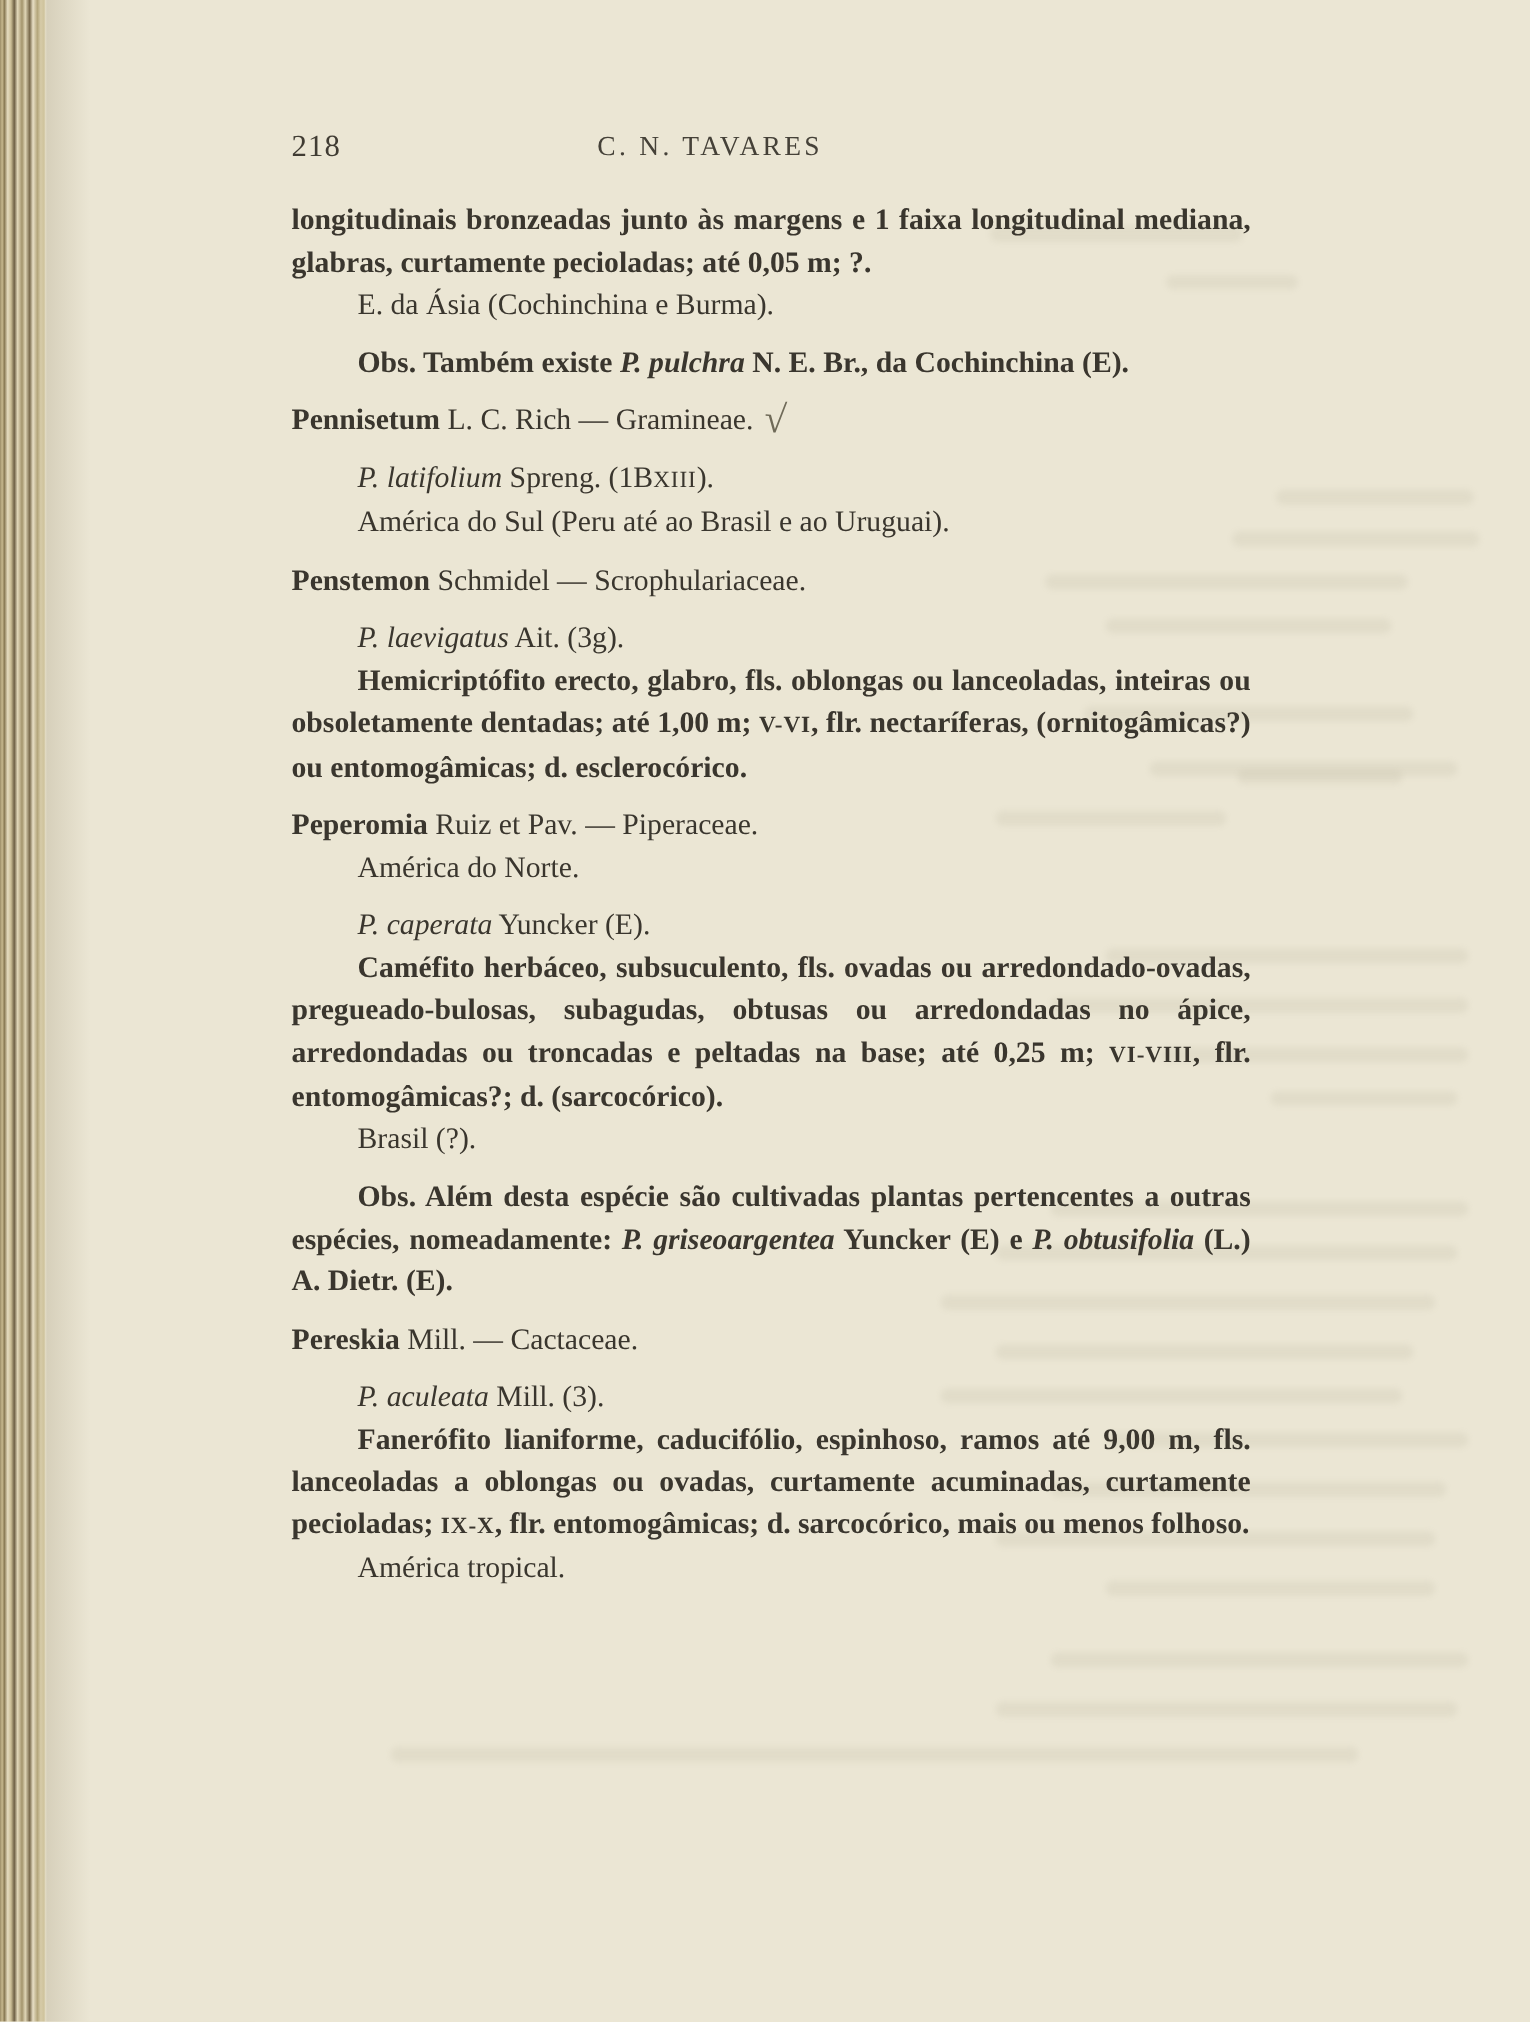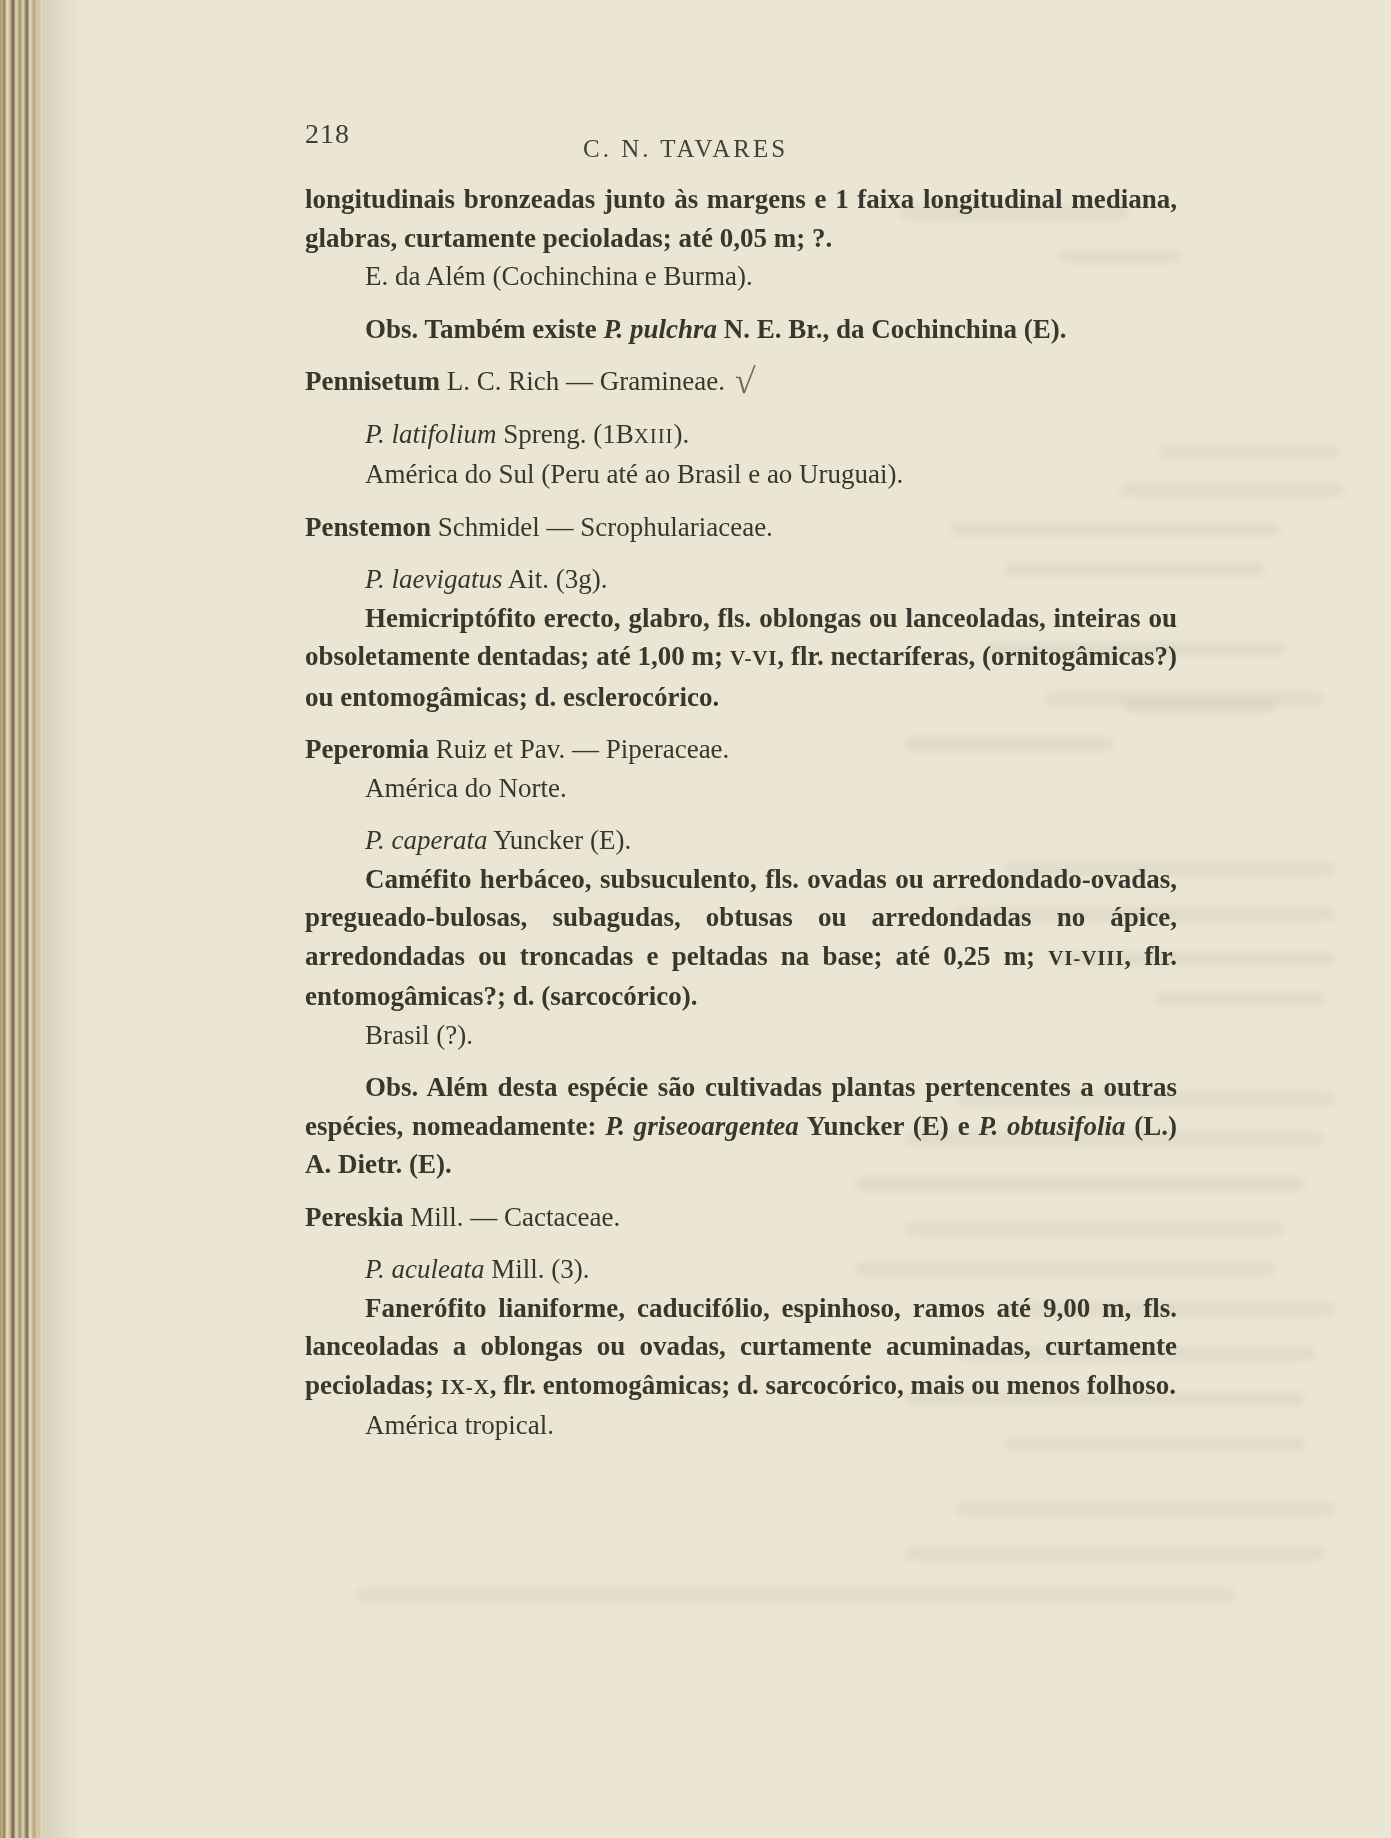--- a/index.html
+++ b/index.html
@@ -10,24 +10,24 @@
   .book-edge{position:absolute;left:0;top:0;width:42px;height:1838px;
     background:linear-gradient(90deg,
       #9b8c66 0px,#c7b88e 2px,#8a7a54 4px,#e6dcc0 7px,#c9bc94 10px,#6e6045 13px,
       #e2d8ba 16px,#a3946c 20px,#dfd5b6 23px,#78694b 27px,#e8dfc6 30px,#b4a67c 34px,
       #d6cba8 37px,#cfc39c 40px,#e9e4d2 42px);}
   .edge-shadow{position:absolute;left:42px;top:0;width:40px;height:1838px;
     background:linear-gradient(90deg,rgba(120,105,70,0.18),rgba(120,105,70,0));}
   
   .smudge{position:absolute;background:#8f8a6e;opacity:0.10;filter:blur(3px);border-radius:7px;}
   
-  .page-inner{position:absolute;left:265px;top:118px;width:872px;margin-left:40px;}
+  .page-inner{position:absolute;left:265px;top:118px;width:872px;}
   .running{position:relative;height:34px;}
   .page-number{position:absolute;left:0;top:0;font-size:28px;letter-spacing:1px;color:#403c33;}
-  .running-header{position:absolute;left:278px;top:17px;font-size:25px;letter-spacing:3px;color:#454138;text-align:right;}
+  .running-header{position:absolute;left:278px;top:2px;font-size:25px;letter-spacing:3px;color:#454138;text-align:right;}
   .content{margin-top:28px;font-size:27px;line-height:38.5px;}
   .content p{margin:0;}
   .body,.body-indent,.obs{text-align:justify;font-weight:bold;}
   .body-indent,.obs,.species,.line{text-indent:60px;}
   .obs,.genus,.species{margin-top:14px !important;}
   .bold{font-weight:bold;text-align:right;}
   .italic{font-style:italic;}
   .sc{font-size:0.78em;letter-spacing:0.04em;}
   .check{display:inline-block;font-size:36px;line-height:0;color:#6f6a58;
          transform:rotate(4deg) translateY(3px);margin-left:10px;font-weight:400;}
@@ -67,21 +67,21 @@
       <div class="smudge" style="left: 355px; top: 1588px; width: 880px; height: 14px;"></div>
     </div>
 
   <div class="page-inner">
     <div class="running">
       <span class="page-number">218</span>
       <span class="running-header">C. N. TAVARES</span>
     </div>
     <div class="content" id="content">
         <p class="blk body"><span>longitudinais bronzeadas junto às margens e 1 faixa longitudinal mediana, glabras, curtamente pecioladas; até 0,05 m; ?.</span></p>
-        <p class="blk line"><span>E. da Além (Cochinchina e Burma).</span></p>
+        <p class="blk line"><span>E. da Ásia (Cochinchina e Burma).</span></p>
         <p class="blk obs"><span>Obs. Também existe </span><span class="italic">P. pulchra</span><span> N. E. Br., da Cochinchina (E).</span></p>
         <p class="blk genus"><span class="bold">Pennisetum</span><span> L. C. Rich — Gramineae.</span><span class="check">√</span></p>
         <p class="blk species"><span class="italic">P. latifolium</span><span> Spreng. (1B</span><span class="sc">XIII</span><span>).</span></p>
         <p class="blk line"><span>América do Sul (Peru até ao Brasil e ao Uruguai).</span></p>
         <p class="blk genus"><span class="bold">Penstemon</span><span> Schmidel — Scrophulariaceae.</span></p>
         <p class="blk species"><span class="italic">P. laevigatus</span><span> Ait. (3g).</span></p>
         <p class="blk body-indent"><span>Hemicriptófito erecto, glabro, fls. oblongas ou lanceoladas, inteiras ou obsoletamente dentadas; até 1,00 m; </span><span class="sc">V-VI</span><span>, flr. nectaríferas, (ornitogâmicas?) ou entomogâmicas; d. esclerocórico.</span></p>
         <p class="blk genus"><span class="bold">Peperomia</span><span> Ruiz et Pav. — Piperaceae.</span></p>
         <p class="blk line"><span>América do Norte.</span></p>
         <p class="blk species"><span class="italic">P. caperata</span><span> Yuncker (E).</span></p>

